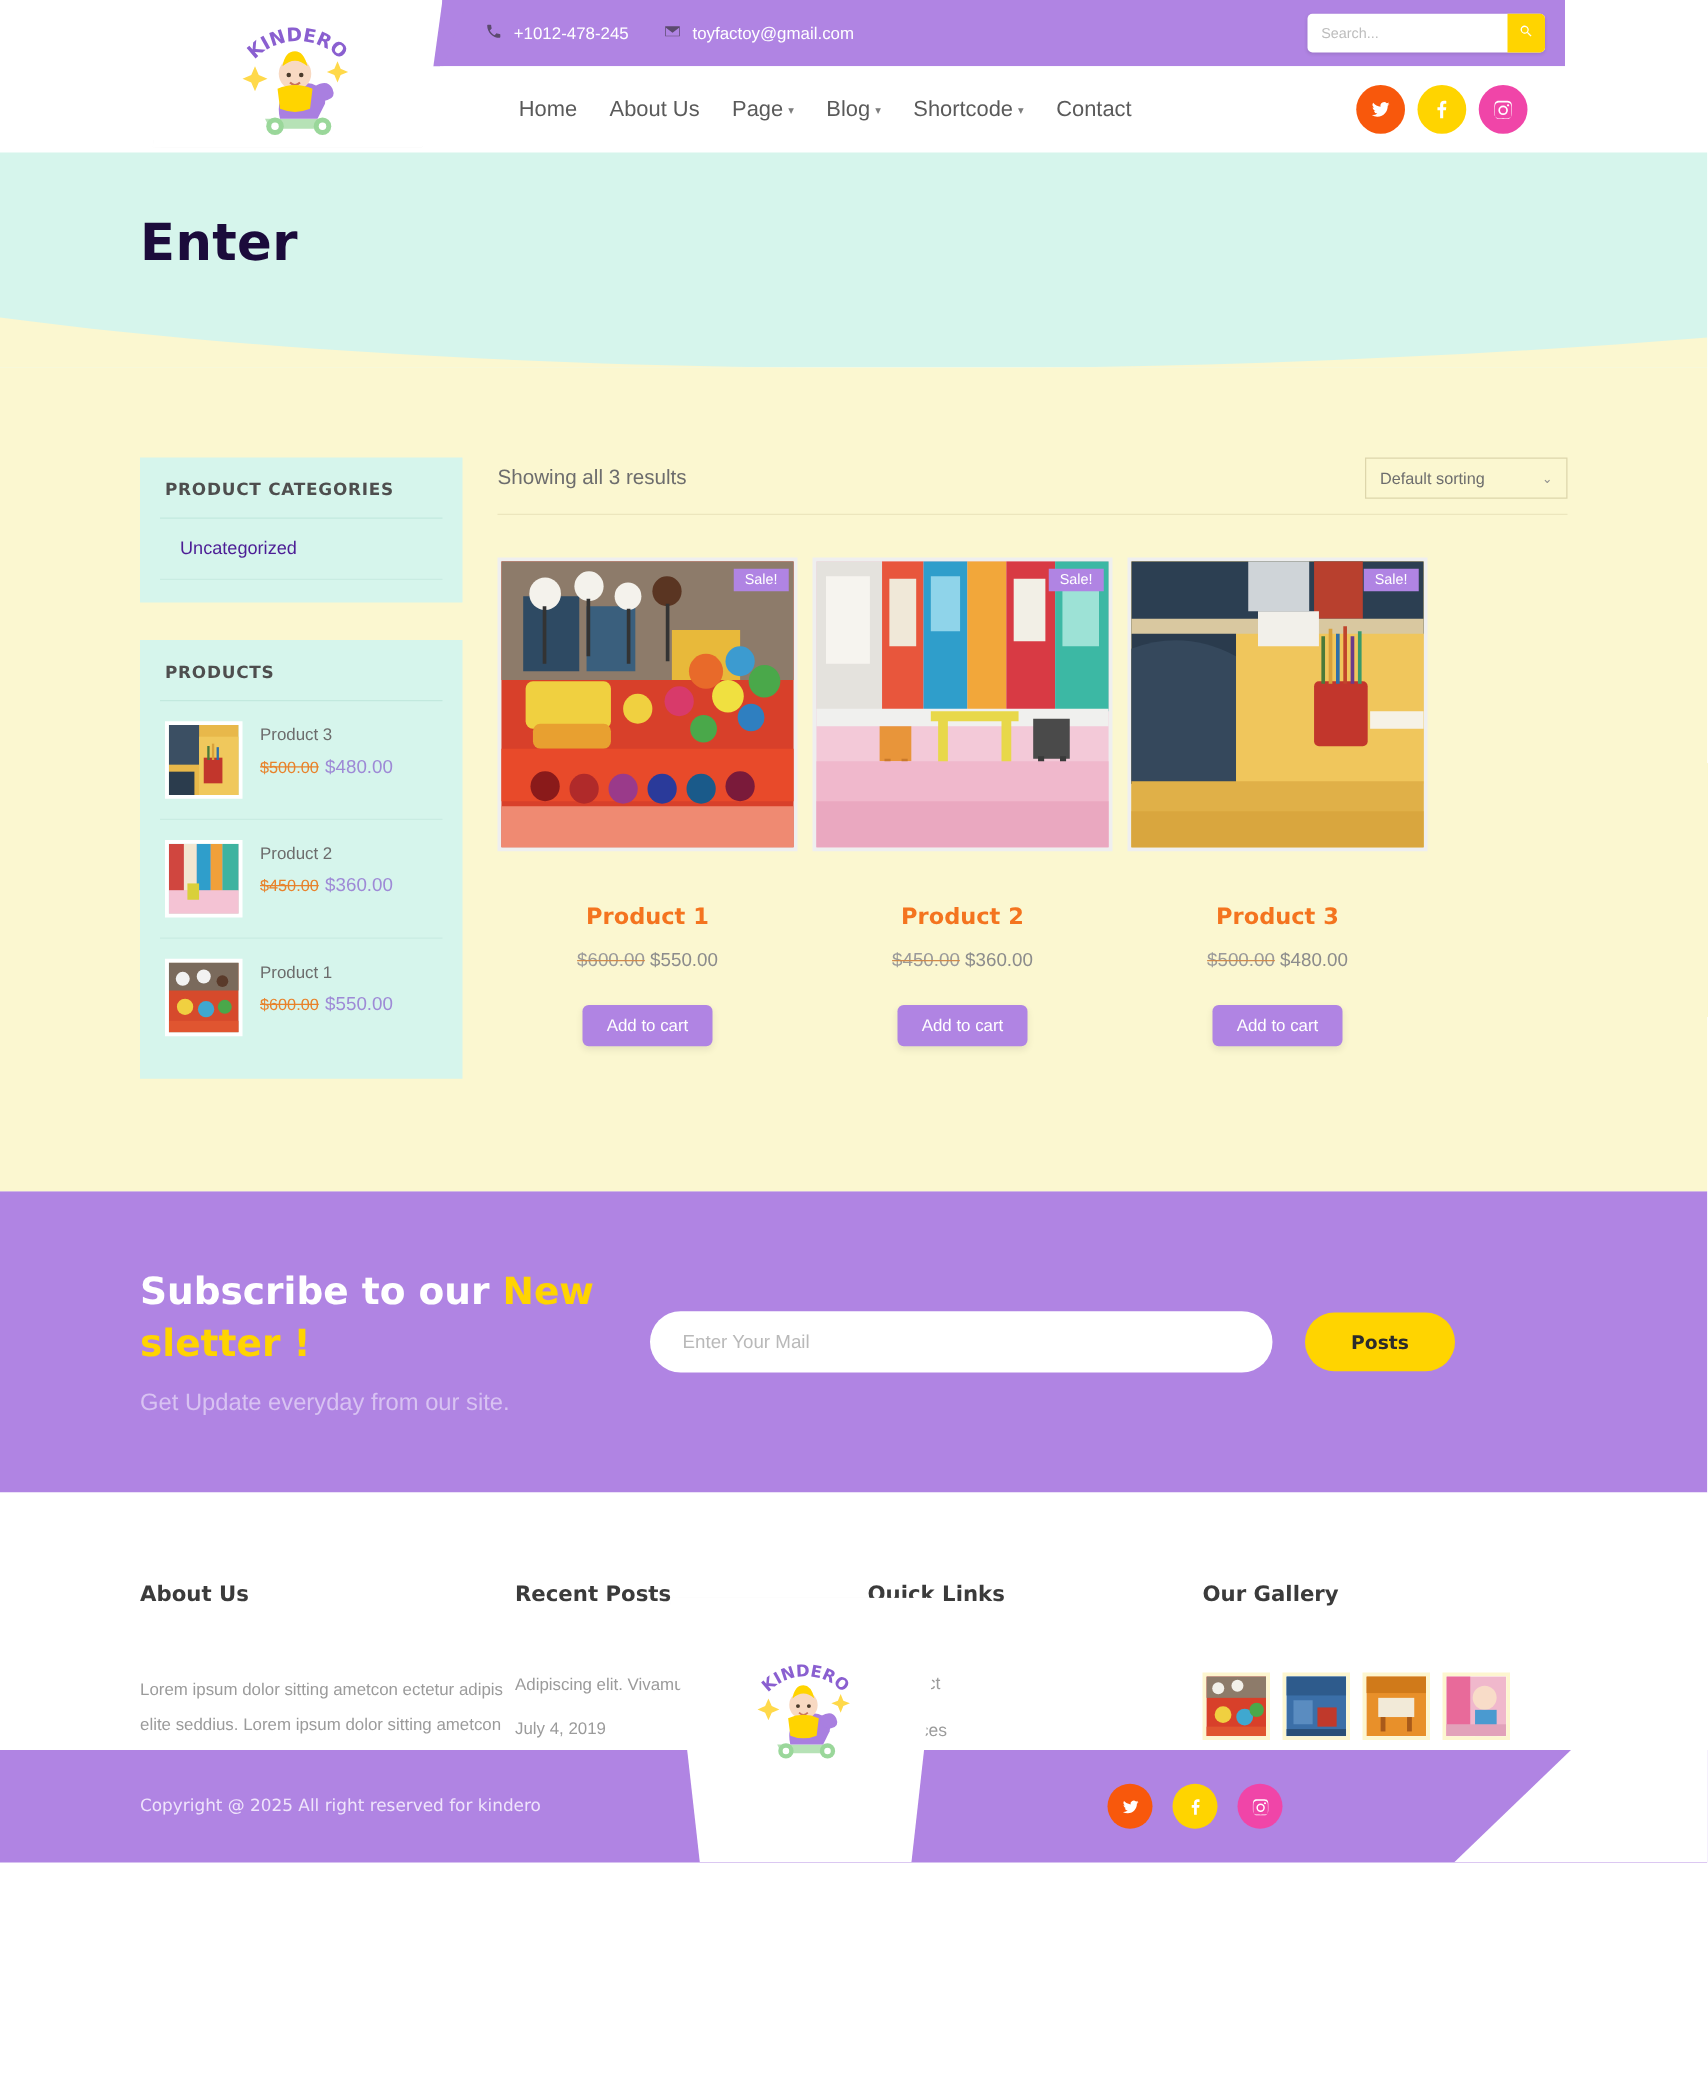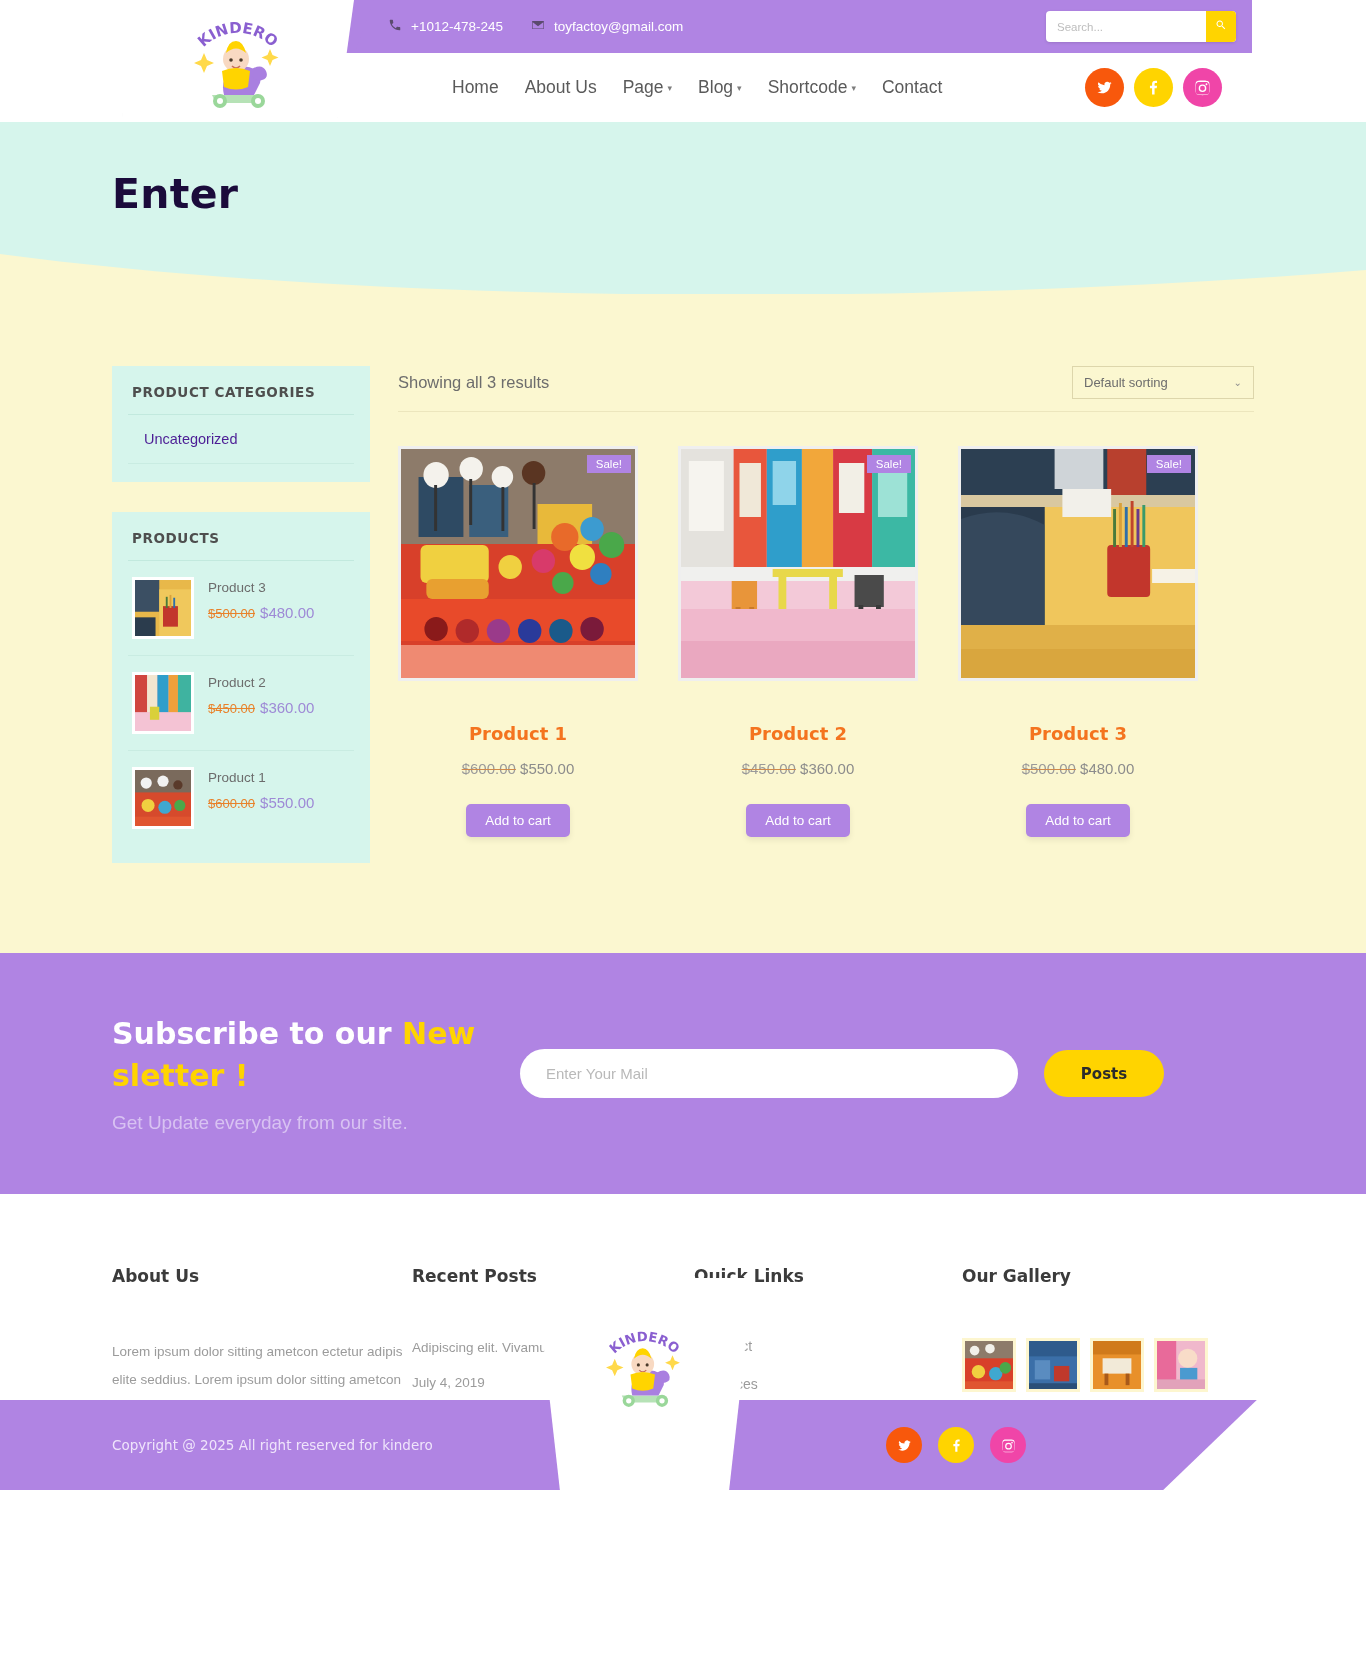--- a/index.html
+++ b/index.html
@@ -49,21 +49,21 @@
     clip-path: polygon(9% 0, 100% 0, 93% 100%, 0 100%);
     box-shadow:0 2px 8px rgba(0,0,0,.07);
     display:flex; align-items:center; justify-content:center;
   }
   .logo-svg{ width:120px; height:100px; }
 
   .navbar{
     position:absolute; left:352px; top:53px; width:1014px; height:69px;
     display:flex; align-items:center; background:#fff;
   }
-  .nav-menu{ display:flex; align-items:center; gap:26px; margin-left:100px; }
+  .nav-menu{ display:flex; align-items:center; gap:26px; margin-left:63px; }
   .nav-link{
     color:#5a5a5a; font-size:17.5px; text-decoration:none; cursor:pointer;
     font-family:"Liberation Sans",sans-serif; display:flex; align-items:center; gap:4px;
   }
   .caret{ font-size:9px; color:#7d7d7d; }
   .social-head{ display:flex; align-items:center; gap:10px; margin-left:auto; margin-right:144px;}
   .soc{
     width:39px; height:39px; border-radius:50%; display:flex; align-items:center; justify-content:center;
     cursor:pointer;
   }
@@ -110,28 +110,28 @@
   .prod-meta{ padding-top:3px; }
   .prod-name{ font-size:13.5px; color:#6c6c6c; font-family:"Liberation Sans",sans-serif; margin-bottom:8px; }
   .price-old{ color:#e8822b; text-decoration:line-through; font-size:13px; font-family:"Liberation Sans",sans-serif;}
   .price-new-side{ color:#9e8ad6; font-size:15px; font-family:"Liberation Sans",sans-serif; }
 
   
   .shop-main{ flex:1; }
   .shop-topbar{ display:flex; align-items:center; justify-content:space-between; padding-bottom:12px; border-bottom:1px solid #ece6bd; }
   .results-count{ font-size:16.5px; color:#6d6d6d; font-family:"Liberation Sans",sans-serif; }
   .sorting{
-    width:182px; height:33px; background:#fbf7d0; border:1px solid #ddd6ab;
+    width:162px; height:33px; background:#fbf7d0; border:1px solid #ddd6ab;
     display:flex; align-items:center; justify-content:space-between;
     padding:0 11px; font-size:13px; color:#6d6d6d; cursor:pointer;
     font-family:"Liberation Sans",sans-serif;
   }
   .sorting .chev{ font-size:10px; color:#8f8f8f; }
 
-  .grid{ display:flex; gap:40px; padding-top:34px; }
+  .grid{ display:flex; gap:12px; padding-top:34px; }
   .card{ width:240px; }
   .card-imgwrap{ position:relative; background:#efefef; padding:3px; }
   .card-img{ width:100%; height:229px; display:block; }
   .sale-badge{
     position:absolute; top:9px; right:7px; background:#b084e3; color:#fff;
     font-size:11.5px; padding:3px 9px; font-family:"Liberation Sans",sans-serif;
   }
   .card-title{
     text-align:center; color:#f4741f; font-weight:bold; font-size:18px;
     margin-top:42px; font-family:"DejaVu Sans",sans-serif; cursor:pointer;

